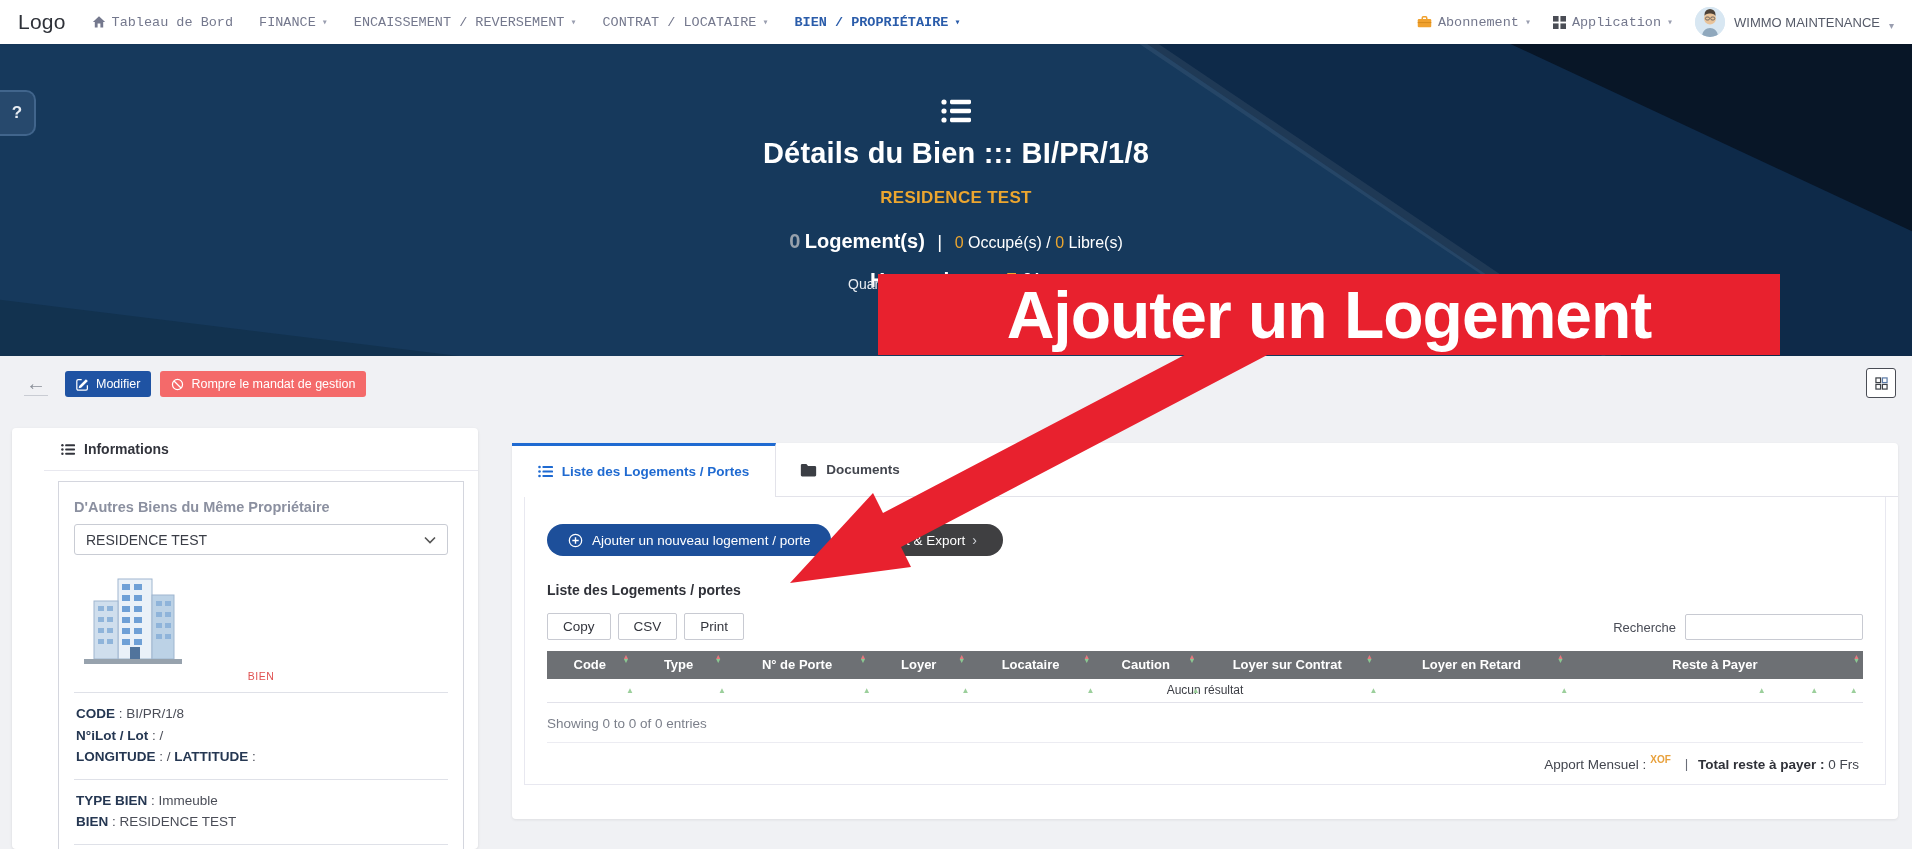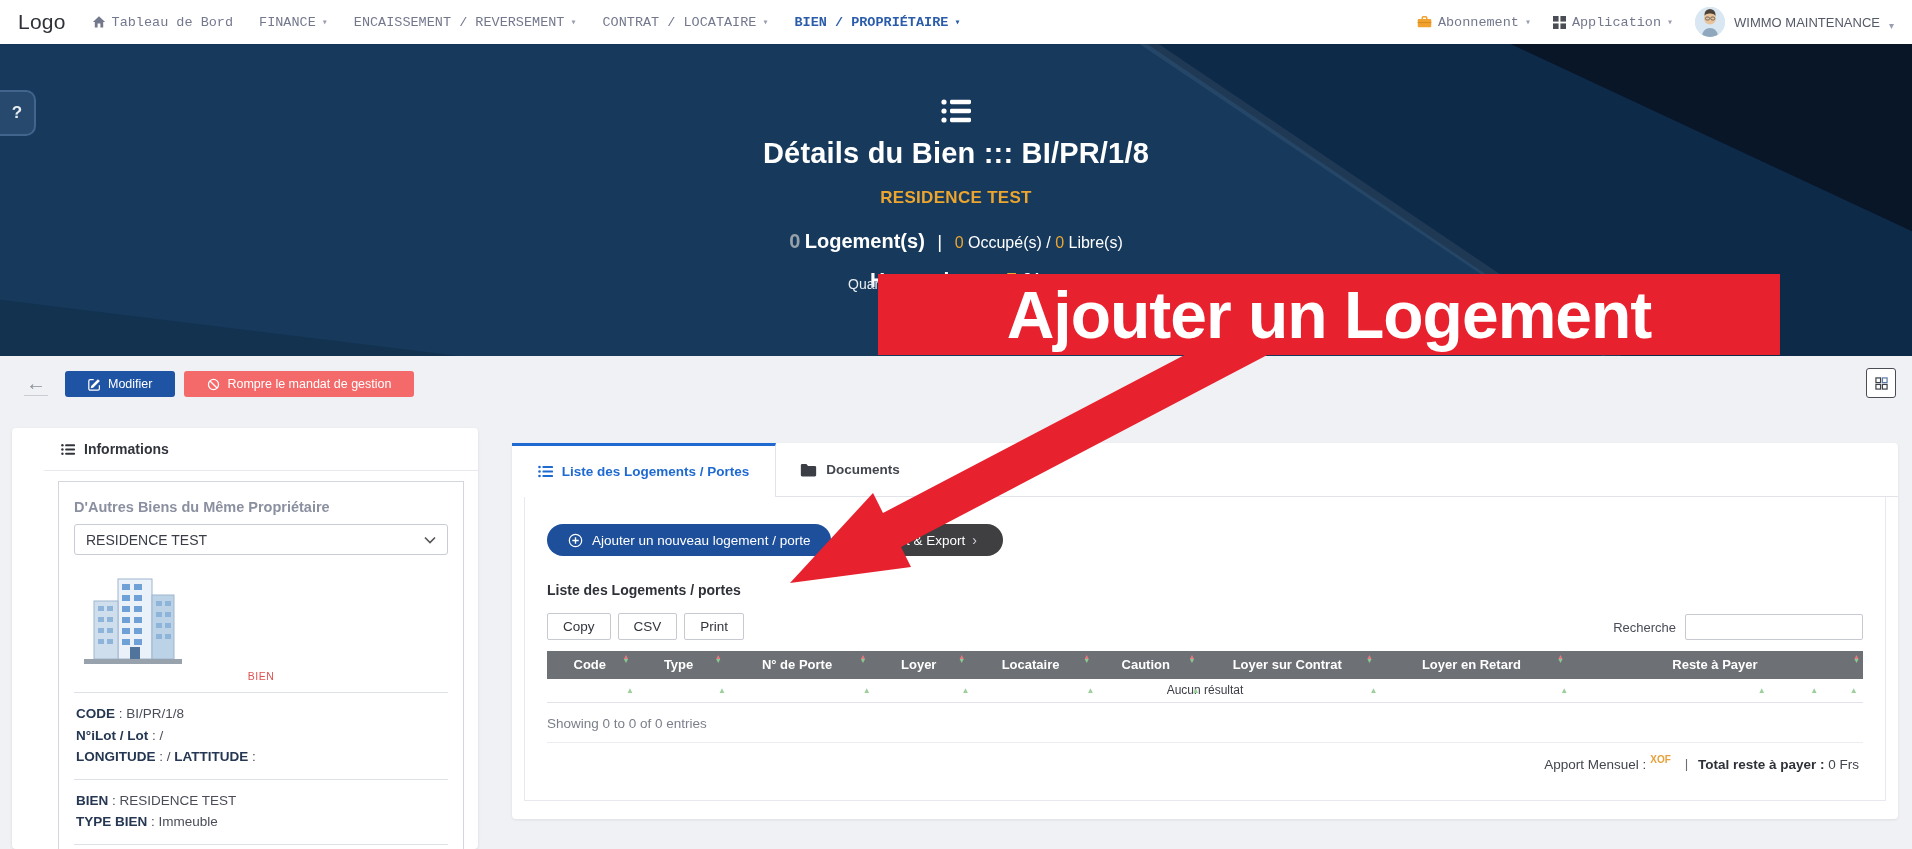--- a/index.html
+++ b/index.html
@@ -78,21 +78,21 @@
   .annot-arrow { position:absolute; inset:0; width:1912px; height:849px; z-index:30; pointer-events:none; }
 
   
   .action-row {
     position:absolute; top:366px; left:0; right:0; height:36px;
     display:flex; align-items:center; padding:0 24px; gap:9px; z-index:2;
   }
   .back-arrow { color:#8a8f98; font-size:20px; margin-right:8px; cursor:pointer; line-height:1;
     border-bottom:1px solid #c9ccd3; padding:0 2px 2px; }
   .btn { display:flex; align-items:center; gap:7px; border-radius:3px; cursor:pointer;
-    font-size:12.5px; color:#fff; padding:6px 23px; white-space:nowrap; border:none; }
+    font-size:12.5px; color:#fff; padding:6px 11px; white-space:nowrap; border:none; }
   .btn-modifier { background:#1f53a3; }
   .btn-rompre { background:#f46a6a;justify-content:center; }
   .grid-btn {
     position:absolute; right:16px; top:2px; width:30px; height:30px;
     background:#fff; border:1px solid #4a4d55; border-radius:3px;
     display:flex; align-items:center; justify-content:center; cursor:pointer;
   }
 
   
   .side-card {
@@ -123,21 +123,21 @@
     background:#fff; border-radius:4px; box-shadow:0 1px 3px rgba(0,0,0,.08); z-index:2;
   }
   .tabbar { display:flex; height:54px; border-bottom:1px solid #e3e3ea; }
   .tab { display:flex; align-items:center; justify-content:center; gap:9px;
     font-size:13.5px; cursor:pointer; }
   .tab-active {
     width:264px; color:#1f6ad1; font-weight:700;
     border-top:3px solid #1f6ad1; border-right:1px solid #e3e3ea; margin-bottom:-1px; background:#fff;
   }
   .tab-docs { width:148px; color:#43464e; font-weight:600; }
-  .pane { margin:0 12px 14px; border:1px solid #e8e8f0; border-top:none; padding:27px 22px 16px; }
+  .pane { margin:0 12px 14px; border:1px solid #e8e8f0; border-top:none; padding:27px 22px 0; }
   .pill-row { display:flex; gap:14px; }
   .pill { display:flex; align-items:center; gap:9px; border:none; cursor:pointer;
     border-radius:17px; color:#fff; font-size:13.5px; padding:8px 21px; white-space:nowrap; }
   .pill-add { background:#1d4f9a; }
   .pill-import { background:#3f3f41; padding:8px 26px; gap:7px; }
   .pill-import .chev { font-size:14px; color:#cfd2d8; }
   .list-title { margin-top:26px; font-size:14px; font-weight:700; color:#2f3138; }
   .controls-row { margin-top:15px; display:flex; align-items:flex-end; }
   .dt-buttons { display:flex; gap:7px; }
   .dt-btn { background:#fff; border:1px solid #c8cad2; border-radius:2px; cursor:pointer;
@@ -388,22 +388,22 @@
       <div class="building-caption">BIEN</div>
     </div>
 
     <div class="info-group">
       <div><b>CODE</b><span> : </span><span>BI/PR/1/8</span></div>
       <div><b>N°iLot / Lot</b><span> : </span><span>/</span></div>
       <div><b>LONGITUDE</b><span> : / </span><b>LATTITUDE</b><span> :</span></div>
     </div>
 
     <div class="info-group">
+      <div><b>TYPE BIEN</b><span> : </span><span>Immeuble</span></div>
       <div><b>BIEN</b><span> : </span><span>RESIDENCE TEST</span></div>
-      <div><b>TYPE BIEN</b><span> : </span><span>Immeuble</span></div>
     </div>
 
     <div class="info-group debut-row">
       
       
     </div>
   </div>
 </div>
 
 <div class="main-card">

